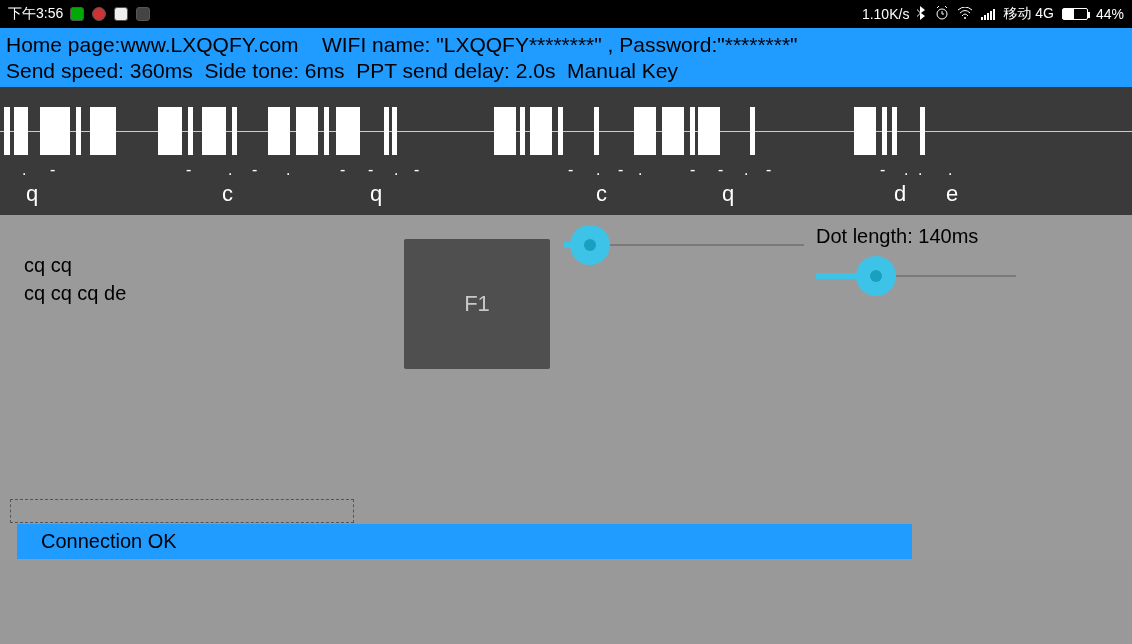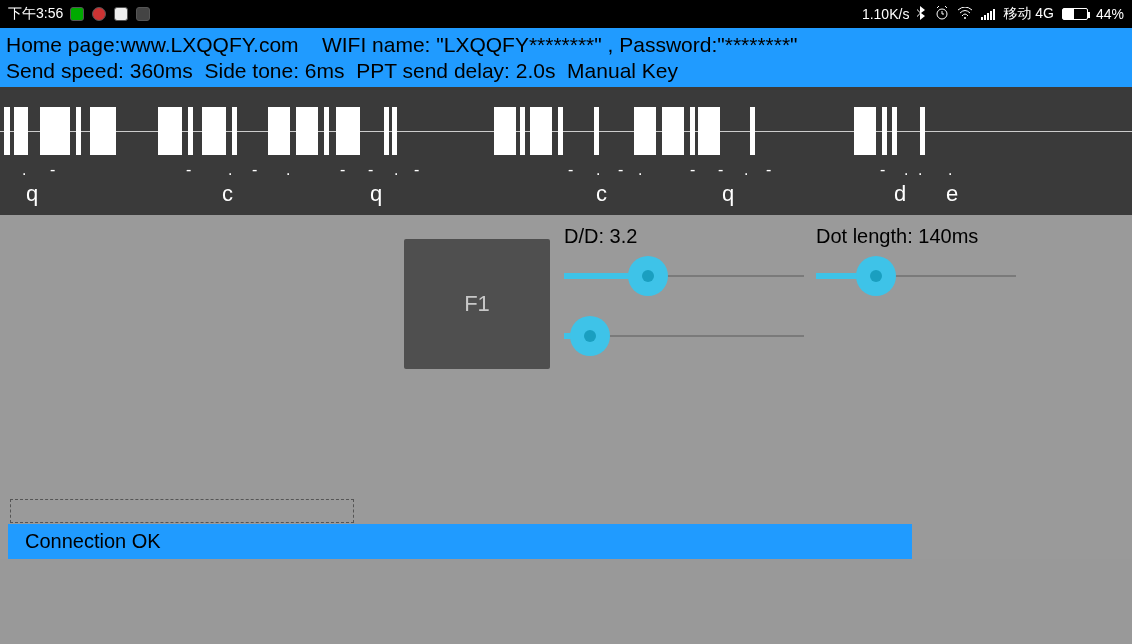--- a/index.html
+++ b/index.html
@@ -165,25 +165,25 @@
   .dashed-box {
     position:absolute;
     left: 10px; top: 284px;
     width: 344px; height: 24px;
     border: 1px dashed #555;
   }
 
   .footer {
     position: absolute;
     bottom: 0;
-    left: 8px;
+    left: 17px;
     right: 220px;
     background: #209bff;
     color: #000;
-    padding: 6px 17px;
+    padding: 6px 24px;
     font-size: 20px;
   }
 
   .battery {
     width: 26px; height: 12px; border:1px solid #fff; border-radius:2px;
     position:relative; display:inline-block;
   }
   .battery::after {
     content:''; position:absolute; right:-3px; top:3px; width:2px; height:6px; background:#fff;
   }
@@ -321,34 +321,28 @@
       <span class="morse-letter" style="left: 370px;">q</span>
       <span class="morse-letter" style="left: 596px;">c</span>
       <span class="morse-letter" style="left: 722px;">q</span>
       <span class="morse-letter" style="left: 894px;">d</span>
       <span class="morse-letter" style="left: 946px;">e</span>
     </div>
 </div>
 
 <div class="main-area">
 
+  <div class="decoded">
+    <div>cq cq</div>
+    <div>cq cq cq de</div>
+  </div>
 
   <button class="fbtn f1">F1</button>
 
   <div class="slider-group">
-    <div class="slider-block">
-      <div class="slider-label">D/D: 3.2</div>
-      <div class="slider-track">
-        <div class="track-line"></div>
-        <div class="track-fill" id="fill-dd" style="width: 84px;"></div>
-        <div class="thumb" id="thumb-dd" style="left: 64px;">
-            <div class="thumb-inner"></div>
-          </div>
-      </div>
-    </div>
     <div class="slider-block">
       <div class="slider-track">
         <div class="track-line"></div>
         <div class="track-fill" id="fill-ils" style="width: 26px;"></div>
         <div class="thumb" id="thumb-ils" style="left: 6px;">
             <div class="thumb-inner"></div>
           </div>
       </div>
     </div>
   </div>

